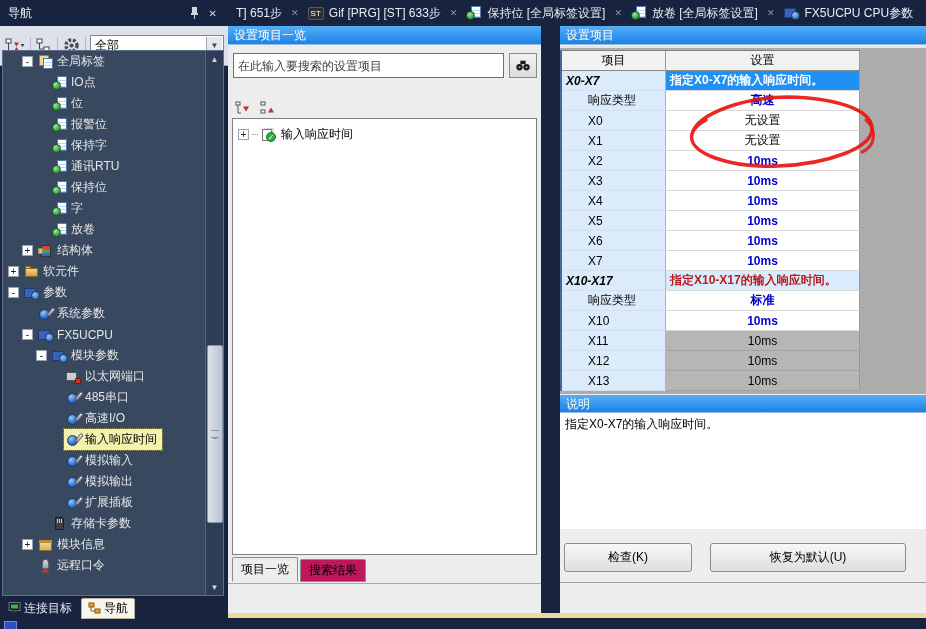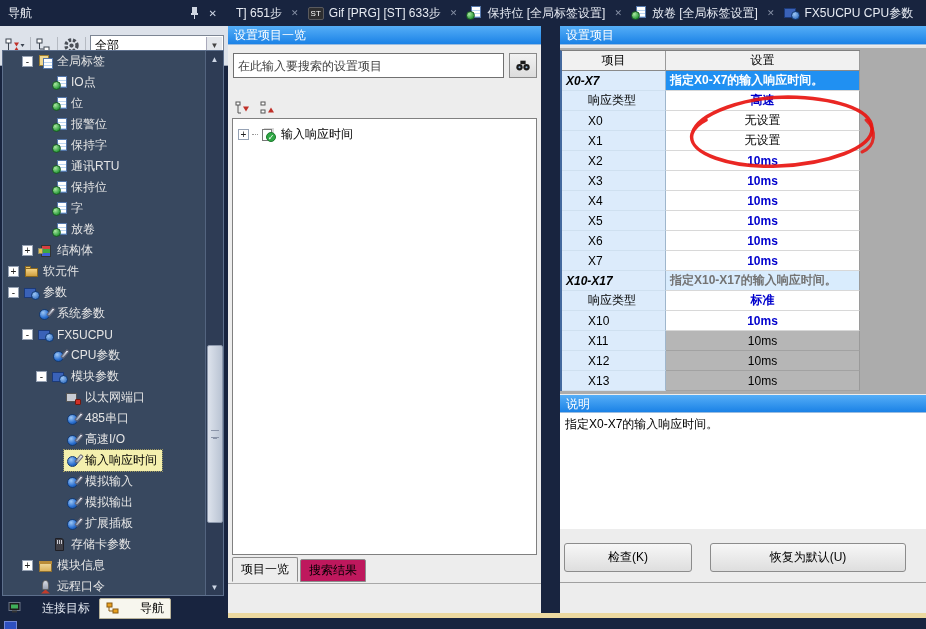--- a/index.html
+++ b/index.html
@@ -79,21 +79,21 @@
 
   #treesb{position:absolute;right:0;top:0;width:17px;height:100%;background:#2e3c55;border-left:1px solid #53647f}
   .sbbtn{position:absolute;left:0;width:17px;height:16px;color:#cdd6e4;font-size:8px;display:flex;
       align-items:center;justify-content:center}
   #sbthumb{position:absolute;left:1px;width:14px;top:294px;height:176px;border-radius:2px;
       background:linear-gradient(90deg,#dde3ec,#b9c3d3);border:1px solid #8c98ac}
   #sbthumb::after{content:"";position:absolute;left:3px;right:3px;top:84px;height:6px;
       border-top:1px solid #8a94a8;border-bottom:1px solid #8a94a8;box-shadow:0 3px 0 -2px #8a94a8}
 
   #navtabs{position:absolute;left:2px;top:598px;height:20px;display:flex;align-items:center;gap:3px}
-  .navtab{display:flex;align-items:center;gap:21px;font-size:12px;padding:1px 6px;color:#e3e8f1}
+  .navtab{display:flex;align-items:center;gap:3px;font-size:12px;padding:1px 6px;color:#e3e8f1}
   .navtab.act{background:#f7f6ee;color:#000;border:1px solid #b8b29a;border-radius:2px 2px 0 0}
   #output-partial{position:absolute;left:4px;top:621px;width:11px;height:8px;background:#2e50c0;border:1px solid #7288d8}
 
   
   .panel{position:absolute;top:26px;background:#ededed}
   .blueheader{height:18px;background:linear-gradient(#55aef7,#1b82e6);color:#fff;font-size:12px;
       line-height:18px;padding-left:6px;border-bottom:1px solid #9abce0}
 
   
   #mpanel{left:228px;width:313px;height:587px}
@@ -122,21 +122,21 @@
       border-top:1px solid #808080;box-sizing:border-box}
   .srow{display:flex;height:20px;box-sizing:border-box}
   .c1{width:104px;background:#dcebfb;border-right:1px solid #9fb6cc;border-bottom:1px solid #cfe0f0;
       font-size:12px;display:flex;align-items:center;padding-left:4px;box-sizing:border-box;flex:none}
   .c2{flex:1;background:#fff;border-right:1px solid #9a9a9a;border-bottom:1px solid #d8d8d8;font-size:12px;
       display:flex;align-items:center;justify-content:center;box-sizing:border-box}
   .hdr .c1,.hdr .c2{background:#f1f1f1;justify-content:center;padding-left:0;border-bottom:1px solid #8a8a8a;
       border-right:1px solid #9a9a9a;color:#000}
   .sec1 .c1,.sec2 .c1{font-weight:bold;font-style:italic}
   .sec1 .c2{background:#2090f2;color:#fff;font-weight:bold;justify-content:flex-start;padding-left:4px}
-  .sec2 .c2{background:#d9ecfd;color:#737373;font-weight:bold;justify-content:flex-start;padding-left:4px}
+  .sec2 .c2{background:#d9ecfd;color:#b91c1c;font-weight:bold;justify-content:flex-start;padding-left:4px}
   .ind .c1{padding-left:26px}
   .vblue .c2{color:#0000cd;font-weight:bold}
   .dis .c2{background:#b6b6b6;border-bottom:1px solid #a2a2a2;color:#000}
   #descbar{position:absolute;left:0;top:369px;width:381px;box-sizing:border-box}
   #desctext{position:absolute;left:0;top:387px;width:381px;height:116px;background:#fff;font-size:12px;
       padding:3px 5px;box-sizing:border-box}
   .wbtn{position:absolute;top:517px;height:29px;background:linear-gradient(#f7f7f7,#dedede);
       border:1px solid #8c8c8c;border-radius:3px;font-size:12px;font-family:"Liberation Sans",sans-serif}
   #btn-check{left:4px;width:128px}
   #btn-restore{left:150px;width:196px}
@@ -314,27 +314,20 @@
         </span>
       </div>
     <div class="trow lv1">
         <span class="expbox">-</span>
         <span class="hl">
           <span class="icon ic-param"></span>
           <span class="tlabel">FX5UCPU</span>
         </span>
       </div>
     <div class="trow lv2">
-        <span class="expbox hid"></span>
-        <span class="hl">
-          <span class="icon ic-wrench"></span>
-          <span class="tlabel">CPU参数</span>
-        </span>
-      </div>
-    <div class="trow lv2">
         <span class="expbox">-</span>
         <span class="hl">
           <span class="icon ic-param"></span>
           <span class="tlabel">模块参数</span>
         </span>
       </div>
     <div class="trow lv3">
         <span class="expbox hid"></span>
         <span class="hl">
           <span class="icon ic-eth"></span>

